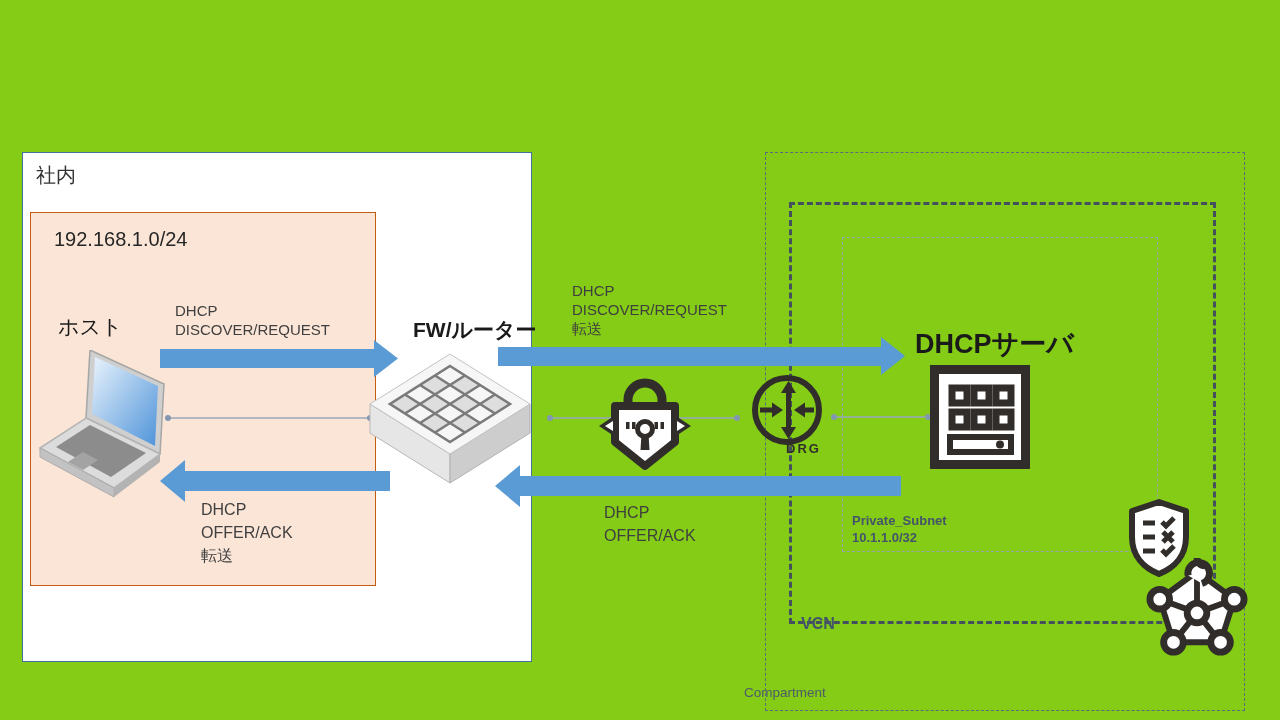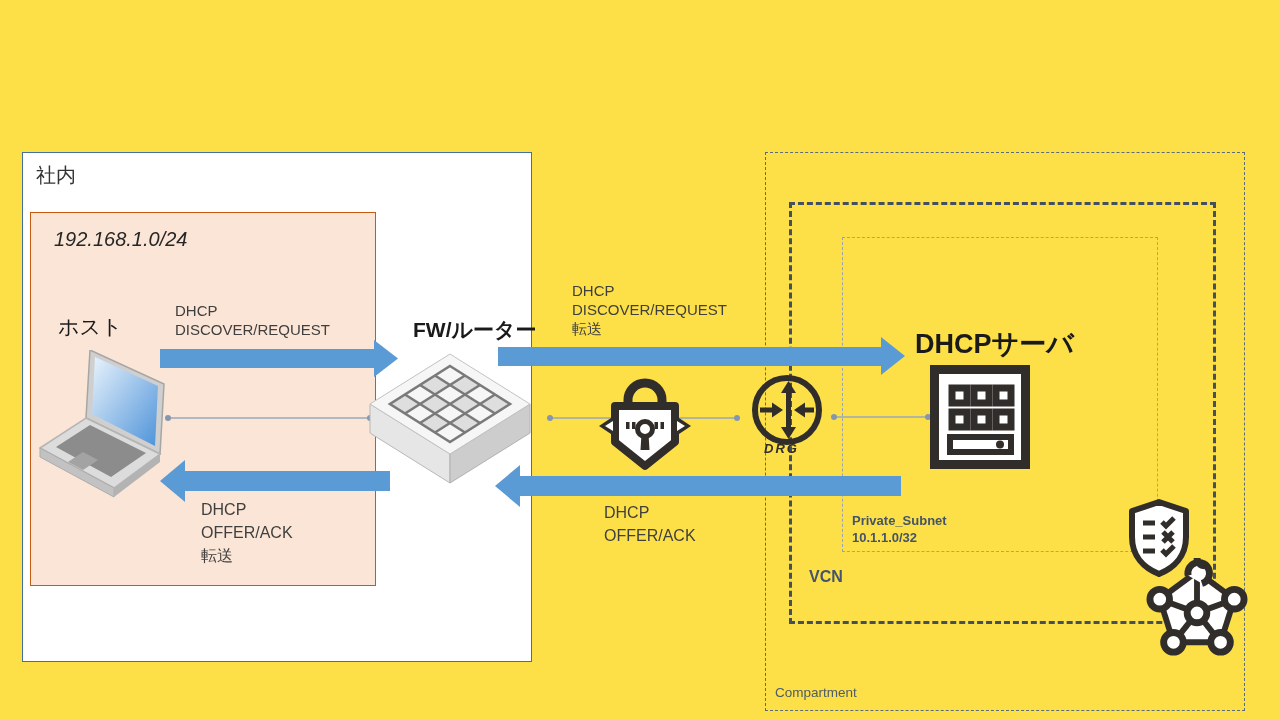--- a/index.html
+++ b/index.html
@@ -1,42 +1,42 @@
 <!DOCTYPE html>
 <html><head>
 <meta charset="utf-8">
 <style>
   html,body{margin:0;padding:0;background:#fff;}
   #canvas{
-    position:relative;width:1280px;height:720px;background:#fde047;overflow:hidden;
+    position:relative;width:1280px;height:720px;background:#84cc16;overflow:hidden;
     font-family:"Liberation Sans","DejaVu Sans",sans-serif;color:#262626;
   }
   .abs{position:absolute;}
   
   .onprem-box{left:22px;top:152px;width:508px;height:508px;border:1.5px solid #41719C;background:#fff;}
   .onprem-label{left:36px;top:162px;font-size:20px;color:#333;}
   .peach-box{left:30px;top:212px;width:344px;height:372px;background:#FBE5D6;border:1.2px solid #C55A11;}
-  .cidr-label{left:54px;top:228px;font-size:20px;color:#262626;font-style:italic;}
+  .cidr-label{left:54px;top:228px;font-size:20px;color:#262626;}
   .host-label{left:58px;top:313px;font-size:21px;font-weight:normal;color:#1a1a1a;}
   .fw-label{left:382px;top:316px;font-size:21px;font-weight:bold;color:#1a1a1a;margin-left:31px;}
   .server-label{left:915px;top:326px;font-size:27px;font-weight:bold;color:#1a1a1a;}
   
   .compartment-box{left:765px;top:152px;width:478px;height:557px;border:1px dashed #5A6B7B;}
-  .compartment-label{left:775px;top:685px;font-size:13.5px;color:#4D5B6A;}
+  .compartment-label{left:744px;top:685px;font-size:13.5px;color:#4D5B6A;}
   .vcn-box{left:789px;top:202px;width:421px;height:416px;border:3px dashed #44505E;}
-  .vcn-label{left:801px;top:568px;font-size:16px;font-weight:bold;color:#44546A;margin-left:8px;}
+  .vcn-label{left:801px;top:615px;font-size:16px;font-weight:bold;color:#44546A;}
   .psubnet-box{left:842px;top:237px;width:314px;height:313px;border:1px dashed #9AA4AF;}
   .psubnet-label{left:852px;top:512px;font-size:13px;line-height:17px;color:#44546A;font-weight:bold;}
   
   .flow-label{font-size:15px;line-height:19px;color:#3F3F3F;}
   .flow-discover{left:175px;top:301px;}
   .flow-discover-fwd{left:572px;top:281px;}
   .flow-offer{left:604px;top:501px;font-size:16px;line-height:23px;}
   .flow-offer-fwd{left:201px;top:498px;font-size:16px;line-height:23px;}
-  .drg-label{left:764px;top:441px;font-size:13px;font-weight:bold;color:#312D2A;letter-spacing:2px;font-style:italic;}
+  .drg-label{left:786px;top:441px;font-size:13px;font-weight:bold;color:#312D2A;letter-spacing:2px;}
   .nowrap{white-space:nowrap;}
 </style>
 </head>
 <body>
 
 <div id="canvas">
 
   <div class="abs onprem-box"></div>
   <div class="abs peach-box"></div>
   <div class="abs compartment-box"></div>

